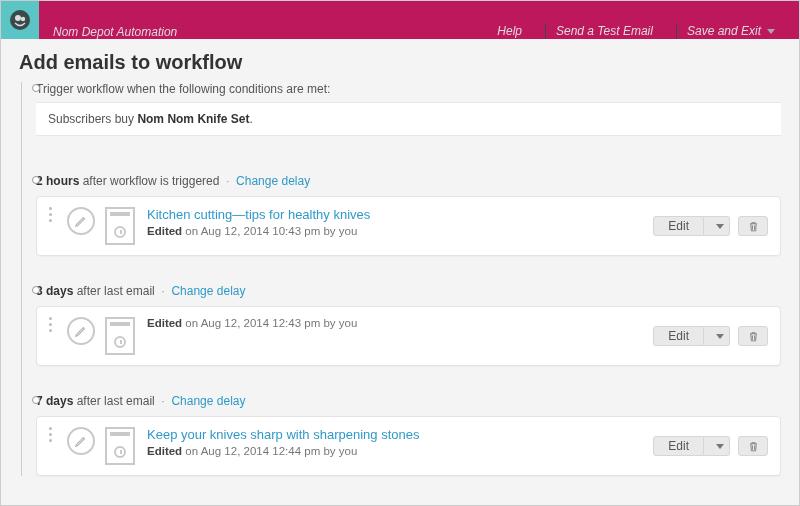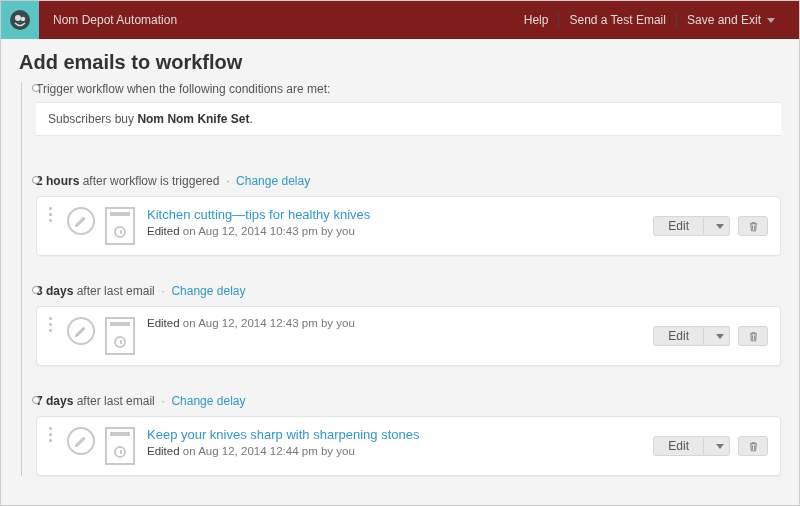--- a/index.html
+++ b/index.html
@@ -9,45 +9,46 @@
     width: 800px;
     height: 506px;
     overflow: hidden;
     font-size: 13px;
     color: #333;
     border: 1px solid #ccc;
   }
   
   .topbar {
     display: flex;
-    align-items: center;
+    align-items: flex-end;
     height: 38px;
-    background: #7f1d1d;
+    background: #be185d;
     color: #eee;
     font-size: 12px;
+    font-style: italic;
   }
   .brand-icon {
     width: 38px;
     height: 38px;
     background: #5bc4c4;
     display: flex;
     align-items: center;
     justify-content: center;
   }
   .brand-icon svg { width: 24px; height: 24px; }
   .app-title {
     padding-left: 14px;
     flex: 1;
     color: #ddd;
   }
   .top-links {
     display: flex;
     align-items: center;
     padding-right: 14px;
-    gap: 0;
+    gap: 13px;
   }
   .top-link {
     color: #ddd;
     padding: 0 10px;
     border-left: 1px solid #444;
     cursor: pointer;
     display: flex;
     align-items: center;
     height: 16px;
   }
@@ -181,21 +182,21 @@
   .card-title {
     color: #2f99c9;
     font-size: 13px;
     margin-bottom: 3px;
     cursor: pointer;
   }
   .card-meta {
     font-size: 11.5px;
     color: #777;
   }
-  .card-meta b { color: #444; font-weight: 400; }
+  .card-meta b { color: #444; font-weight: 700; }
 
   .card-actions {
     display: flex;
     align-items: center;
     gap: 8px;
   }
   .btn-group {
     display: flex;
   }
   .btn {

